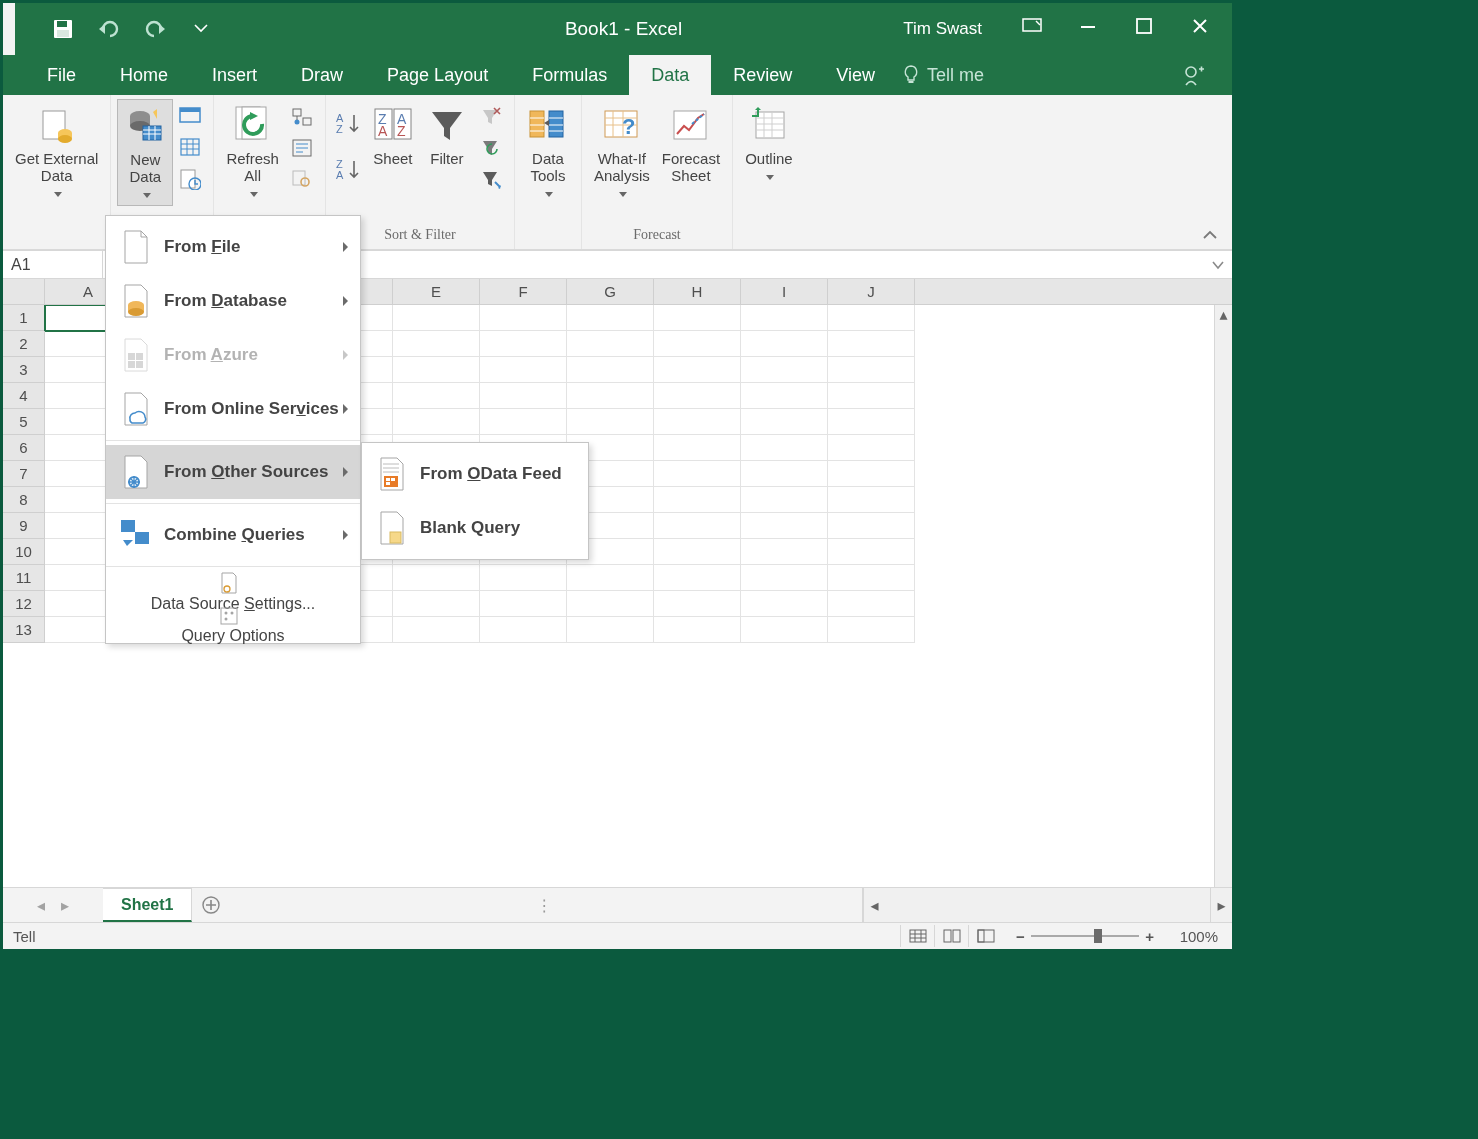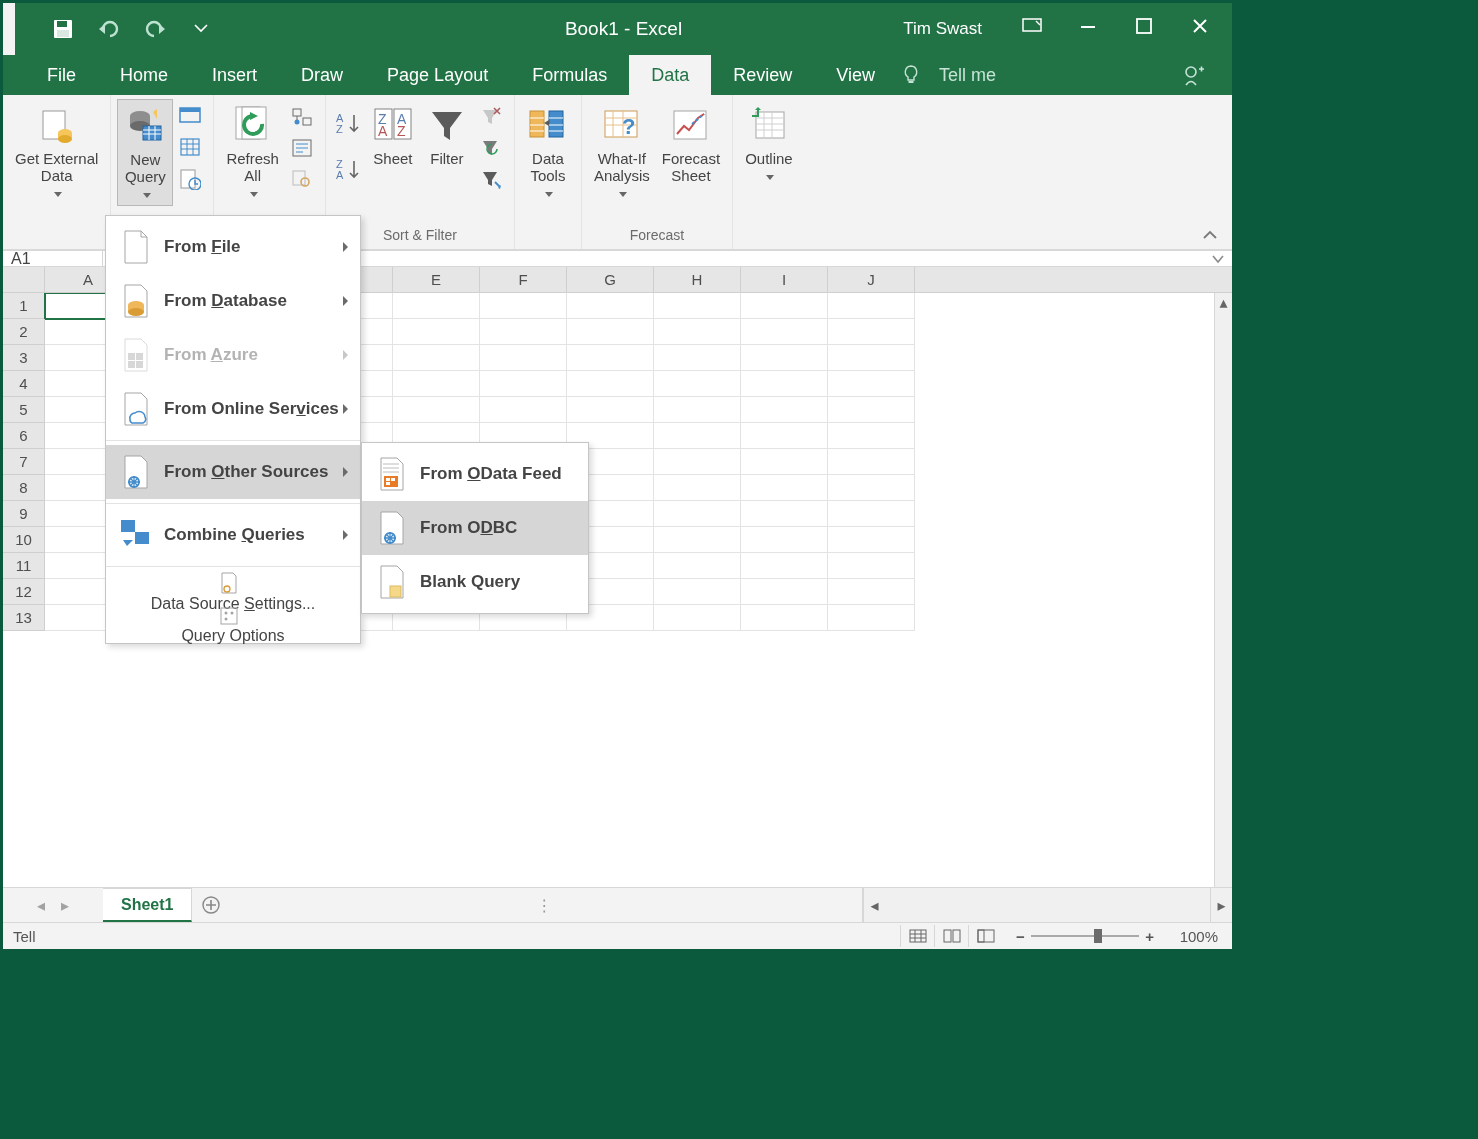--- a/index.html
+++ b/index.html
@@ -12,38 +12,38 @@
 .qat-btn { width: 32px; height: 32px; display: flex; align-items: center; justify-content: center; }
 #title { position: absolute; left: 50%; transform: translateX(-50%); color: #fff; font-size: 19px; font-weight: 400; }
 #title-user { color: #fff; font-size: 17px; position: absolute; right: 250px; text-align: center; }
 #win-controls { position: absolute; right: 4px; top: 0; display: flex; }
 .win-btn { width: 56px; height: 46px; display: flex; align-items: center; justify-content: center; color: #fff; }
 
 
 #tabs { height: 40px; background: #217346; display: flex; align-items: stretch; padding-left: 22px; }
 .tab { padding: 0 22px; display: flex; align-items: center; color: #fff; font-size: 18px; cursor: pointer; }
 .tab.active { background: #f3f3f3; color: #217346; }
-#tellme { margin-left: 6px; display: flex; align-items: center; color: #c6e4d6; font-size: 18px; gap: 20px; }
+#tellme { margin-left: 6px; display: flex; align-items: center; color: #c6e4d6; font-size: 18px; gap: 8px; }
 #share-btn { margin-left: auto; margin-right: 14px; display: flex; align-items: center; padding: 0 10px; }
 
 
 #ribbon { height: 155px; background: #f3f3f3; border-bottom: 1px solid #d9d9d9; display: flex; position: relative; }
 .group { border-right: 1px solid #e4e4e4; display: flex; flex-direction: column; }
 .group-body { flex: 1; display: flex; align-items: flex-start; padding: 4px 6px 0 6px; }
-.group-label { height: 22px; text-align: center; color: #6b6b6b; font-size: 14px; }
+.group-label { height: 22px; text-align: center; color: #6b6b6b; font-size: 14px; font-family: Liberation Serif, serif; }
 .big-btn { display: flex; flex-direction: column; align-items: center; justify-content: flex-start; padding: 5px 6px 2px 6px; text-align: center; font-size: 15px; color: #444; line-height: 1.15; }
 .big-btn.active-btn { background: #dedede; border: 1px solid #b8b8b8; }
 .big-btn .ico { width: 42px; height: 42px; margin-bottom: 4px; display: flex; align-items: center; justify-content: center; }
 .tri-down::after { content: ""; display: inline-block; border-left: 4px solid transparent; border-right: 4px solid transparent; border-top: 5px solid #666; margin-left: 3px; vertical-align: middle; }
 .stack { display: flex; flex-direction: column; gap: 3px; padding: 4px 3px; }
 .small-btn { width: 28px; height: 28px; display: flex; align-items: center; justify-content: center; }
 .ribbon-collapse { position: absolute; right: 10px; bottom: 4px; width: 24px; height: 20px; display:flex; align-items:center; justify-content:center; }
 
 
-#fbar { height: 17px; background: #fff; display: flex; align-items: stretch; border-top: 1px solid #d7d7d7; border-bottom: 1px solid #d7d7d7; }
+#fbar { height: 29px; background: #fff; display: flex; align-items: stretch; border-top: 1px solid #d7d7d7; border-bottom: 1px solid #d7d7d7; }
 #namebox { width: 100px; border-right: 1px solid #d7d7d7; padding: 2px 8px; font-size: 16px; color: #444; display:flex; align-items:center; }
 #fbar-expand { margin-left: auto; width: 28px; display: flex; align-items: center; justify-content: center; color: #7a7a7a; }
 
 
 #grid { flex: 1; display: flex; flex-direction: column; background: #fff; position: relative; }
 #colhdrs { height: 26px; display: flex; background: #e6e6e6; border-bottom: 1px solid #cfcfcf; }
 #selectall { width: 42px; border-right: 1px solid #cfcfcf; }
 .colhdr { width: 87px; border-right: 1px solid #cfcfcf; display: flex; align-items: center; justify-content: center; font-size: 15px; color: #4f4f4f; }
 #rows { flex: 1; overflow: hidden; position: relative; }
 .sheet-row { height: 26px; display: flex; }
@@ -201,21 +201,21 @@
               <svg width="40" height="40">
                 <ellipse cx="15" cy="10" rx="10" ry="5" fill="#8e8e8e"></ellipse>
                 <rect x="5" y="10" width="20" height="10" fill="#8e8e8e"></rect>
                 <ellipse cx="15" cy="20" rx="10" ry="5" fill="#6a6a6a"></ellipse>
                 <rect x="18" y="20" width="18" height="14" fill="#448ccb" stroke="#2263a0"></rect>
                 <path d="M18 24 H36 M18 28 H36 M24 20 V34 M30 20 V34" stroke="#fff" stroke-width="1"></path>
                 <path d="M28 6 L32 3 L32 13 Z" fill="#f6c65a"></path>
               </svg>
             </div>
           <span style="white-space:pre-line">New
-Query</span>
+Data</span>
           <span class="tri-down"></span>
         </div>
         <div class="stack">
           <div class="small-btn">
               <svg width="22" height="22">
                 <rect x="1" y="2" width="20" height="14" fill="none" stroke="#448ccb" stroke-width="1.5"></rect>
                 <rect x="1" y="2" width="20" height="4" fill="#448ccb"></rect>
               </svg>
             </div>
           <div class="small-btn">
@@ -760,30 +760,20 @@
             <path d="M4 2 H20 L26 8 V34 H4 Z" fill="#fff" stroke="#a5a5a5"></path>
             <path d="M6 8 H22 M6 12 H22 M6 16 H22" stroke="#bcbcbc"></path>
             <rect x="7" y="20" width="14" height="11" fill="#e87b27"></rect>
             <rect x="9" y="22" width="4" height="3" fill="#fff"></rect>
             <rect x="14" y="22" width="4" height="3" fill="#fff"></rect>
             <rect x="9" y="26" width="4" height="3" fill="#fff"></rect>
           </svg>
         </div>
       <span>From <u>O</u>Data Feed</span>
     </div>
-    <div class="menu-item bold-lbl hover underline-first">
-      <div class="m-ico">
-          <svg width="30" height="36">
-            <path d="M4 2 H20 L26 8 V34 H4 Z" fill="#fff" stroke="#a5a5a5"></path>
-            <circle cx="13" cy="28" r="5" fill="none" stroke="#448ccb" stroke-width="2"></circle>
-            <path d="M13 22 V34 M7 28 H19 M9 24 L17 32 M17 24 L9 32" stroke="#448ccb" stroke-width="1.3"></path>
-          </svg>
-        </div>
-      <span>From O<u>D</u>BC</span>
-    </div>
     <div class="menu-item bold-lbl">
       <div class="m-ico">
           <svg width="30" height="36">
             <path d="M4 2 H20 L26 8 V34 H4 Z" fill="#fff" stroke="#a5a5a5"></path>
             <rect x="13" y="22" width="11" height="11" fill="#f6d889" stroke="#d9ba60"></rect>
           </svg>
         </div>
       <span>Blank Query</span>
     </div>
   </div>

